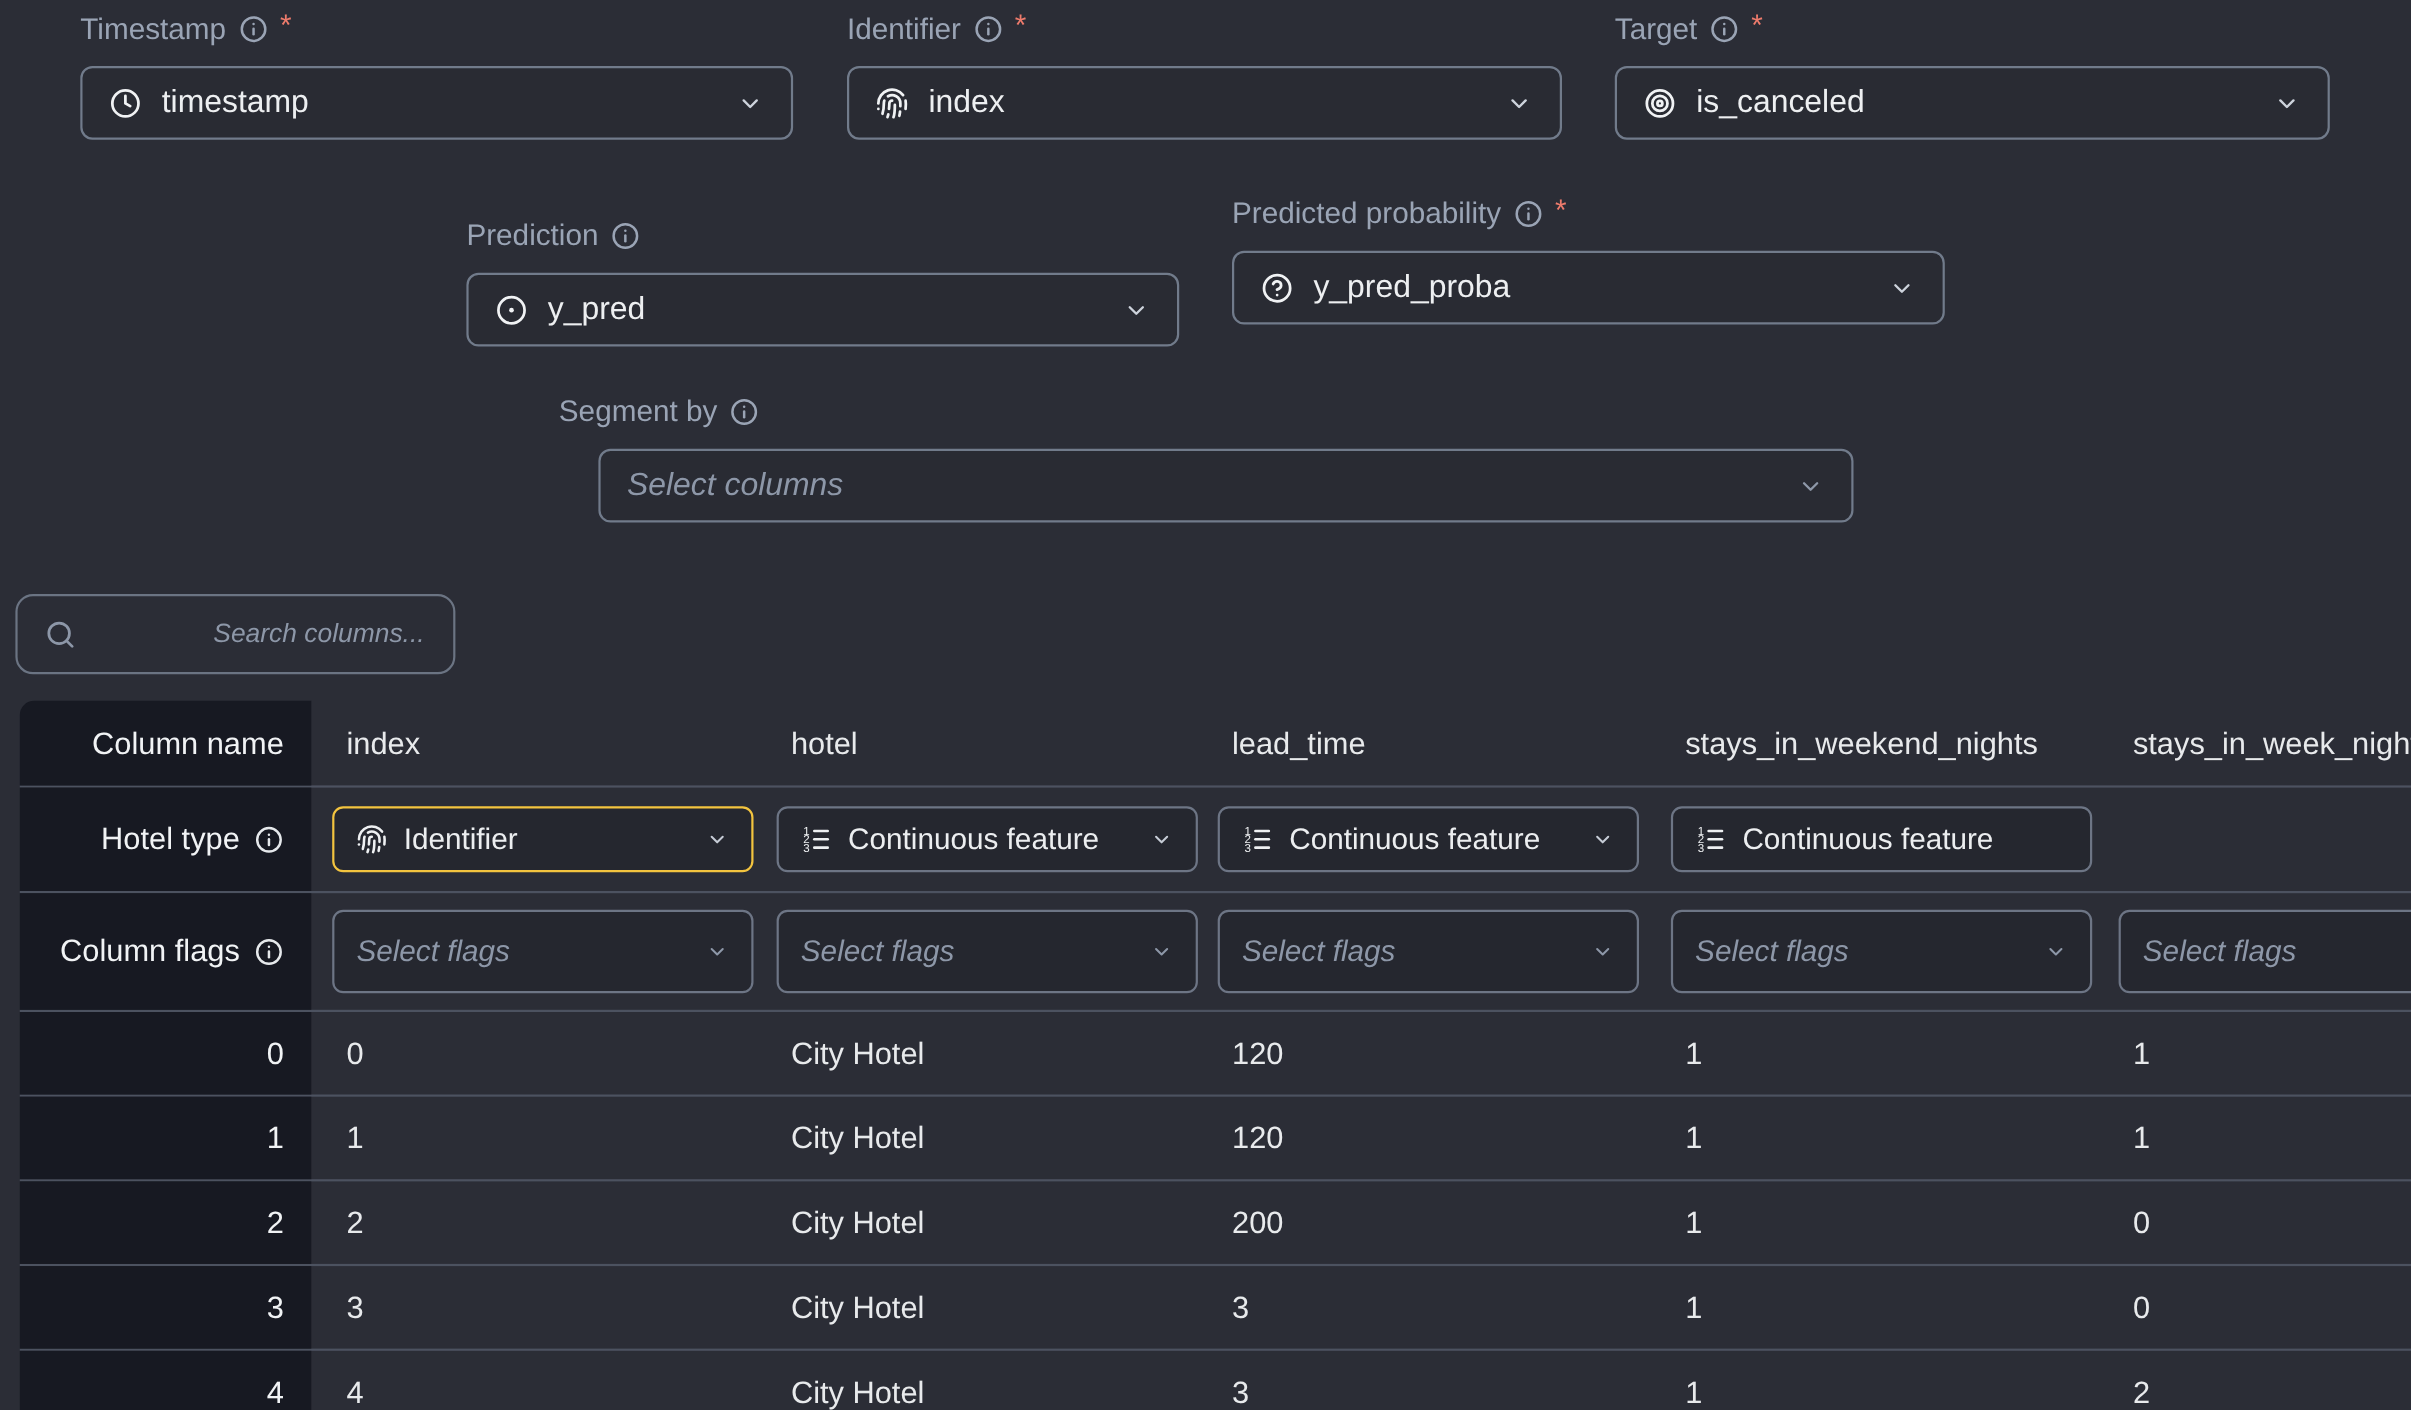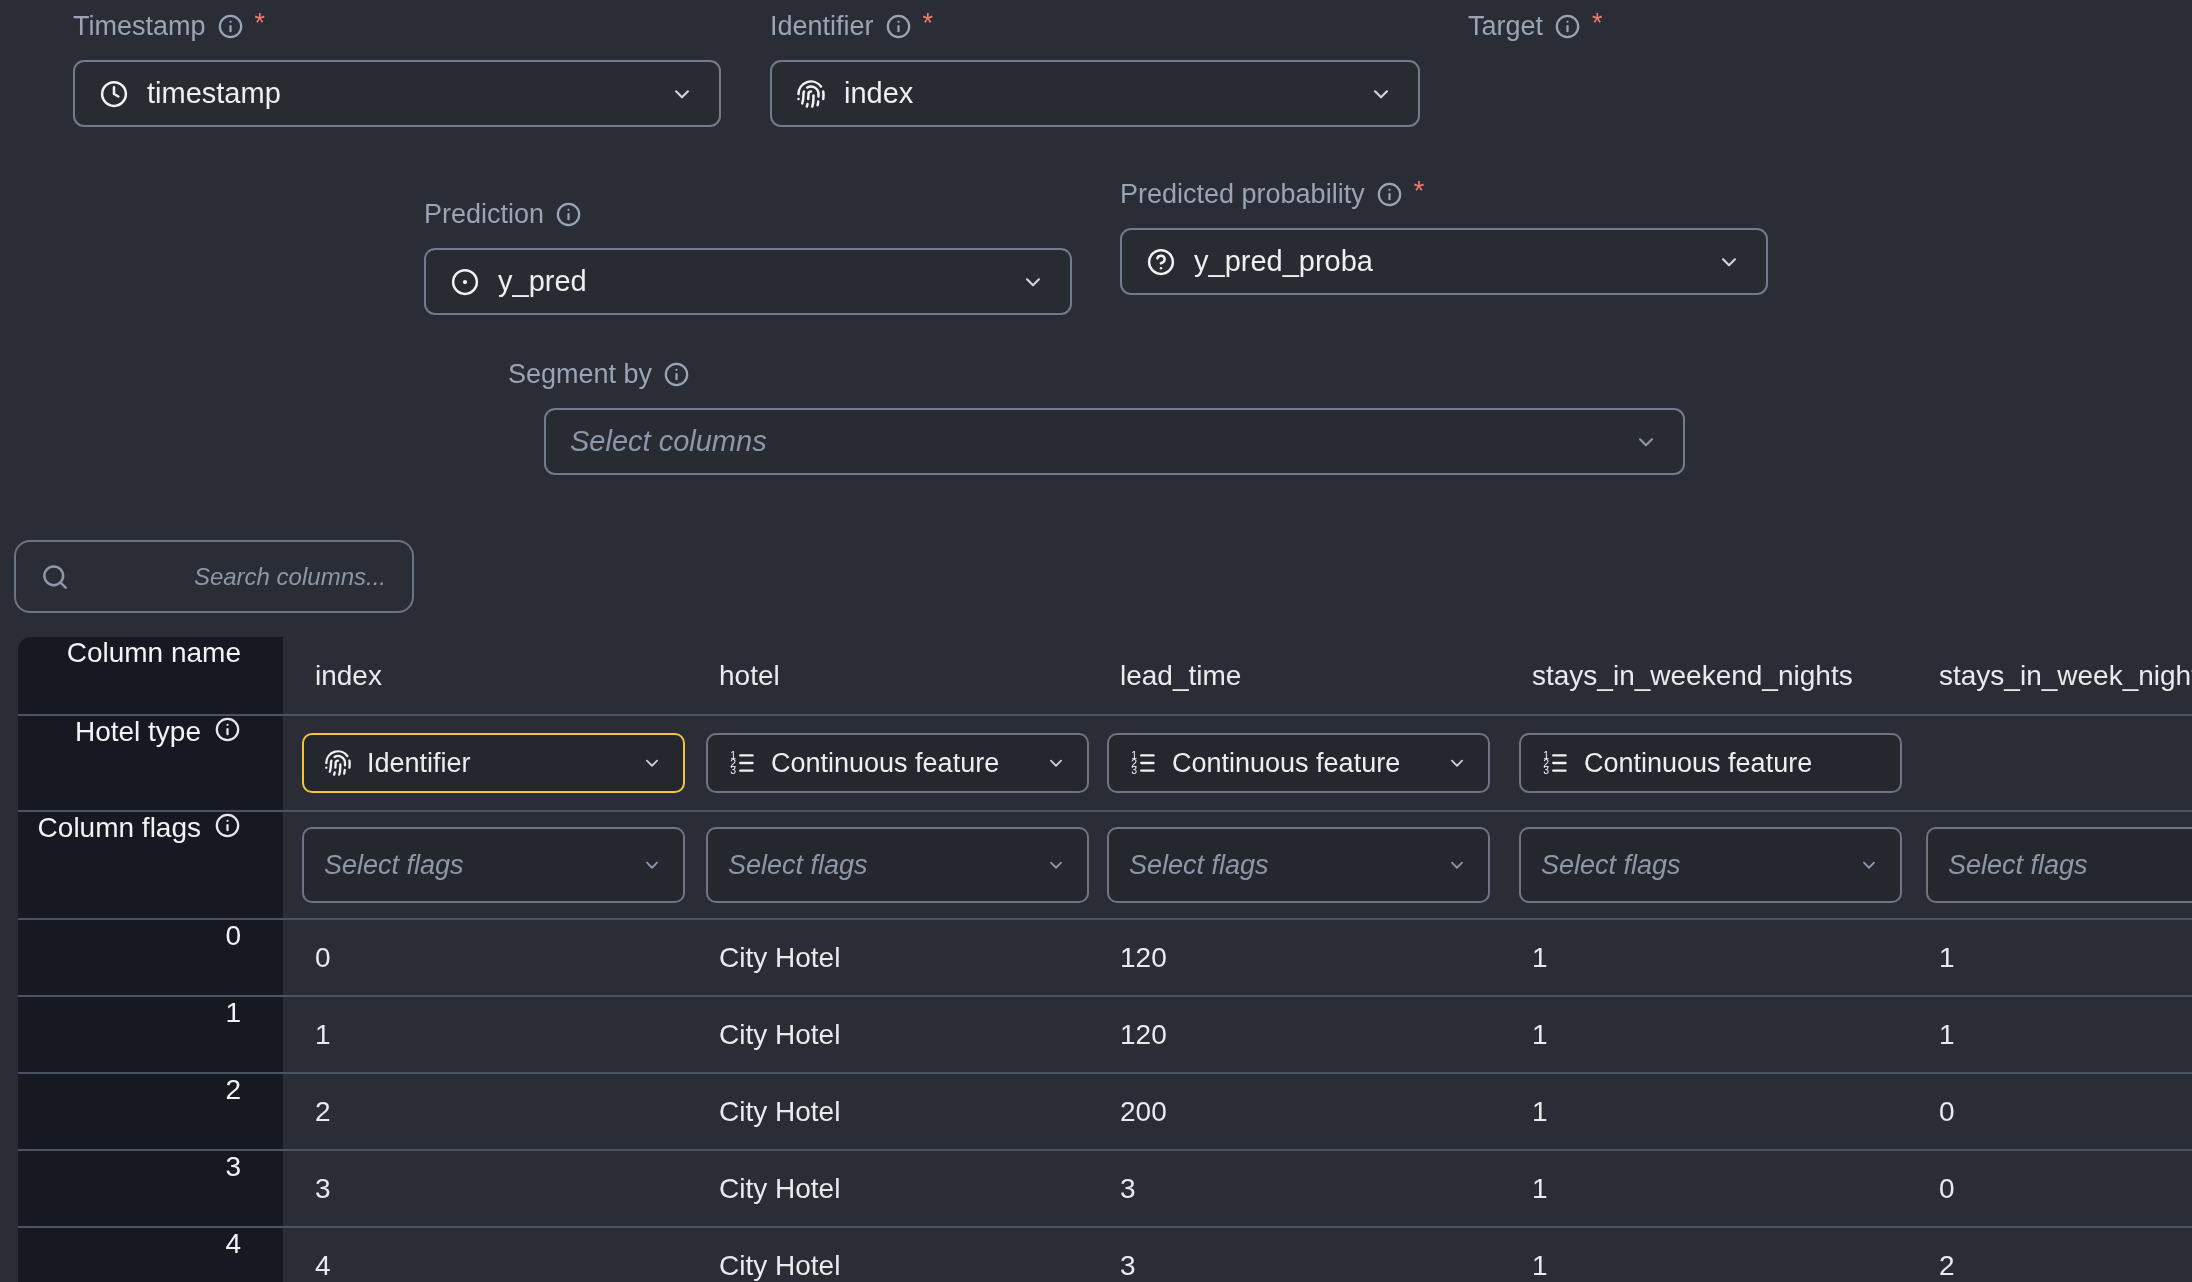--- a/index.html
+++ b/index.html
@@ -48,22 +48,22 @@
   #table{position:absolute;left:18px;top:637px;width:2174px;}
   .trow{
     display:grid;grid-template-columns:265px 404px 401px 412px 407px 1fr;
     border-bottom:2px solid #4c5260;align-items:stretch;
   }
   .r-head{height:77px;}
   .r-type{height:94px;}
   .r-flags{height:106px;}
   .r-data{height:75px;}
   .dc{
-    background:#171922;display:flex;align-items:flex-start;justify-content:flex-end;
-    gap:13px;padding-right:42px;color:#f1f3f5;font-size:28px;white-space:nowrap;
+    background:#171922;display:flex;align-items:center;justify-content:flex-end;
+    gap:13px;padding-right:25px;color:#f1f3f5;font-size:28px;white-space:nowrap;
   }
   .dc svg{color:#e6e9ec;flex:none;}
   .r-head .dc{border-top-left-radius:13px;}
   .cell{display:flex;align-items:center;padding-left:32px;
     color:#e8eaec;font-size:28px;white-space:nowrap;overflow:visible;}
   .cell-dd{padding:0 18px 0 19px;}
   .tdd{
     height:60px;box-sizing:border-box;width:100%;min-width:383px;
     border:2px solid #6d7585;border-radius:10px;background:#25272f;
     display:flex;align-items:center;gap:15px;padding:0 20px;
@@ -146,20 +146,35 @@
     <span>Target</span>
     <span style="display: flex;">
         <svg width="27" height="27" viewBox="0 0 24 24" fill="none" stroke="currentColor" stroke-width="2" stroke-linecap="round" stroke-linejoin="round">
           <circle cx="12" cy="12" r="9.5"></circle>
           <line x1="12" y1="16.2" x2="12" y2="11.6"></line>
           <line x1="12" y1="7.8" x2="12.01" y2="7.8"></line>
         </svg>
       </span>
     <span class="req">*</span>
   </div>
+  <div class="dropdown">
+    <span class="d-ic" style="display: flex;">
+        <svg width="30" height="30" viewBox="0 0 24 24" fill="none" stroke="currentColor" stroke-width="2" stroke-linecap="round" stroke-linejoin="round">
+          <circle cx="12" cy="12" r="9.5"></circle>
+          <circle cx="12" cy="12" r="5.5"></circle>
+          <circle cx="12" cy="12" r="1.8"></circle>
+        </svg>
+      </span>
+    <span class="d-val">is_canceled</span>
+    <span class="d-chev" style="display: flex;">
+        <svg width="26" height="26" viewBox="0 0 24 24" fill="none" stroke="currentColor" stroke-width="2" stroke-linecap="round" stroke-linejoin="round">
+          <polyline points="6.5 9.5 12 15 17.5 9.5"></polyline>
+        </svg>
+      </span>
+  </div>
 </div>
 
 <div class="fgroup" id="f-prediction">
   <div class="flabel">
     <span>Prediction</span>
     <span style="display: flex;">
         <svg width="27" height="27" viewBox="0 0 24 24" fill="none" stroke="currentColor" stroke-width="2" stroke-linecap="round" stroke-linejoin="round">
           <circle cx="12" cy="12" r="9.5"></circle>
           <line x1="12" y1="16.2" x2="12" y2="11.6"></line>
           <line x1="12" y1="7.8" x2="12.01" y2="7.8"></line>

